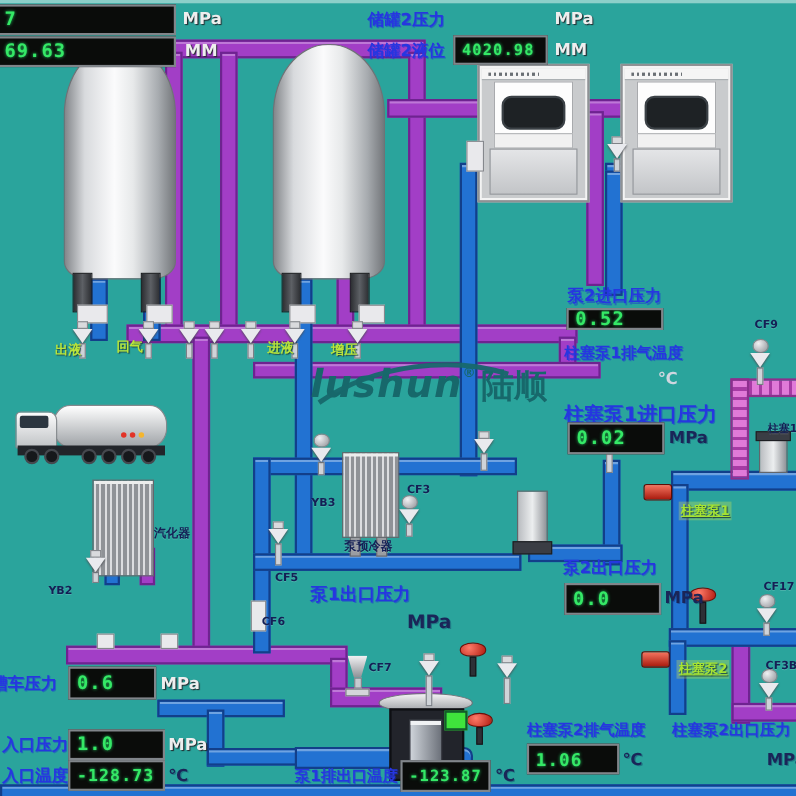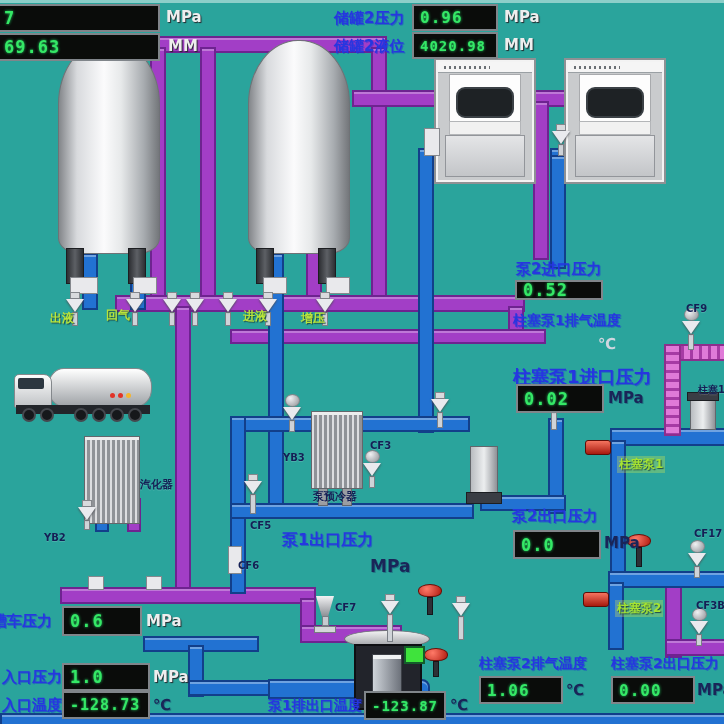--- a/index.html
+++ b/index.html
@@ -50,21 +50,21 @@
   .grn-ind{background:#3fe33c;border:2px solid #135c2a;z-index:6;}
 
   
   .disp{background:#0a0c0a;border:2px solid #80858a;color:#35e866;font-family:"DejaVu Sans Mono",monospace;
         font-weight:bold;letter-spacing:1px;display:flex;align-items:center;padding-left:6px;box-sizing:border-box;
         text-shadow:0 0 3px rgba(40,255,120,.8);z-index:7;}
   .lblB{color:#2636e0;font-weight:bold;text-shadow:1px 1px 0 rgba(25,45,215,.45);z-index:7;white-space:nowrap;}
   .unitL{color:#eeeeee;font-weight:bold;text-shadow:1px 1px 1px #23282c;z-index:7;}
   .unitD{color:#1a2558;font-weight:bold;text-shadow:1px 1px 0 rgba(10,20,80,.3);z-index:7;}
   .lblG{color:#b9e43a;font-weight:bold;font-size:12px;text-shadow:1px 1px 1px #1e4a46;z-index:7;white-space:nowrap;}
-  .lblG.hl{background:rgba(240,245,70,.28);padding:0 2px;color:#a6e332;}
+  .lblG.hl{background:rgba(240,245,70,.28);padding:0 2px;color:#a6e332;text-decoration:underline;}
   .tag{color:#141f55;font-weight:bold;font-size:10px;text-shadow:0 1px 0 rgba(255,255,255,.15);z-index:7;white-space:nowrap;}
 
   
   .truck{z-index:3;}
   .t-tank{position:absolute;left:34px;top:6px;width:102px;height:37px;border-radius:16px/18px;
           background:linear-gradient(#ffffff,#9fa3a7);border:1px solid #84888c;}
   .t-cab{position:absolute;left:0;top:12px;width:36px;height:32px;background:linear-gradient(#fdfdfd,#bfc2c5);
          border:1px solid #84888c;border-radius:5px 8px 2px 2px;}
   .t-win{position:absolute;left:4px;top:16px;width:26px;height:11px;background:#2c3640;border-radius:2px;}
   .t-chassis{position:absolute;left:2px;top:43px;width:134px;height:9px;background:#22252a;}
@@ -313,41 +313,40 @@
   <div class="abs stub" style="left:88px;top:576px;width:14px;height:12px"></div>
   <div class="abs stub" style="left:146px;top:576px;width:14px;height:12px"></div>
   <div class="abs stub" style="left:228px;top:546px;width:12px;height:26px"></div>
 
   <div class="abs tag" style="left:44px;top:532px">YB2</div>
   <div class="abs tag" style="left:283px;top:452px">YB3</div>
   <div class="abs tag" style="left:370px;top:440px">CF3</div>
   <div class="abs tag" style="left:250px;top:520px">CF5</div>
   <div class="abs tag" style="left:238px;top:560px">CF6</div>
   <div class="abs tag" style="left:335px;top:602px">CF7</div>
-  <div class="abs tag" style="left:686px;top:303px">CF9</div>
+  <div class="abs tag" style="left:686px;top:290px">CF9</div>
   <div class="abs tag" style="left:694px;top:528px">CF17</div>
   <div class="abs tag" style="left:696px;top:600px">CF3B</div>
   <div class="abs tag" style="left:698px;top:383px">柱塞1</div>
   <div class="abs tag" style="left:140px;top:477px;font-size:11px">汽化器</div>
   <div class="abs tag" style="left:313px;top:489px;font-size:11px">泵预冷器</div>
 
   <div class="abs lblG" style="left:50px;top:310px">出液</div>
   <div class="abs lblG" style="left:106px;top:307px">回气</div>
   <div class="abs lblG" style="left:243px;top:308px">进液</div>
   <div class="abs lblG" style="left:301px;top:310px">增压</div>
   <div class="abs lblG hl" style="left:617px;top:456px">柱塞泵1</div>
   <div class="abs lblG hl" style="left:615px;top:600px">柱塞泵2</div>
 
   <div class="abs disp" style="left:-4px;top:4px;width:164px;height:28px;font-size:17px">7</div>
   <div class="abs unitL" style="left:166px;top:8px;font-size:15px">MPa</div>
   <div class="abs disp" style="left:-4px;top:33px;width:164px;height:28px;font-size:17px">69.63</div>
   <div class="abs unitL" style="left:168px;top:37px;font-size:15px">MM</div>
 
   <div class="abs lblB" style="left:334px;top:9px;font-size:15px">储罐2压力</div>
-  <div class="abs disp" style="left:412px;top:4px;width:86px;height:27px;font-size:16px">0.96</div>
   <div class="abs unitL" style="left:504px;top:8px;font-size:15px">MPa</div>
   <div class="abs lblB" style="left:334px;top:37px;font-size:15px">储罐2液位</div>
   <div class="abs disp" style="left:412px;top:32px;width:86px;height:27px;font-size:14px">4020.98</div>
   <div class="abs unitL" style="left:504px;top:36px;font-size:15px">MM</div>
 
   <div class="abs lblB" style="left:516px;top:260px;font-size:15px">泵2进口压力</div>
   <div class="abs disp" style="left:515px;top:280px;width:88px;height:20px;font-size:17px">0.52</div>
   <div class="abs lblB" style="left:513px;top:312px;font-size:14px">柱塞泵1排气温度</div>
   <div class="abs" style="left:598px;top:335px;color:#cfd6df;font-weight:bold;font-size:15px;z-index:8">℃</div>
   <div class="abs lblB" style="left:513px;top:365px;font-size:18px">柱塞泵1进口压力</div>
@@ -373,16 +372,22 @@
   <div class="abs unitD" style="left:153px;top:696px;font-size:15px">℃</div>
 
   <div class="abs lblB" style="left:268px;top:697px;font-size:14px">泵1排出口温度</div>
   <div class="abs disp" style="left:364px;top:691px;width:82px;height:29px;font-size:14px">-123.87</div>
   <div class="abs unitD" style="left:450px;top:696px;font-size:15px">℃</div>
 
   <div class="abs lblB" style="left:479px;top:655px;font-size:14px">柱塞泵2排气温度</div>
   <div class="abs disp" style="left:479px;top:676px;width:84px;height:28px;font-size:16px">1.06</div>
   <div class="abs unitD" style="left:566px;top:681px;font-size:15px">℃</div>
   <div class="abs lblB" style="left:611px;top:655px;font-size:14px">柱塞泵2出口压力</div>
-  <div class="abs disp" style="left:611px;top:676px;width:84px;height:28px;font-size:16px">0.00</div>
   <div class="abs unitD" style="left:697px;top:681px;font-size:15px">MPa</div>
 
+  <div class="abs wm" style="left:282px;top:330px">
+    <svg width="205" height="52" style="position:absolute;left:-2px;top:-12px">
+      <path d="M 10 48 C 62 12, 132 6, 182 22" stroke="#17686b" stroke-width="4.5" fill="none" opacity="0.95"></path>
+    </svg>
+    <span class="lat">lushun</span><span class="reg">®</span>
+    <span class="cjk">陆顺</span>
+  </div>
 </div>
 
 </body></html>

